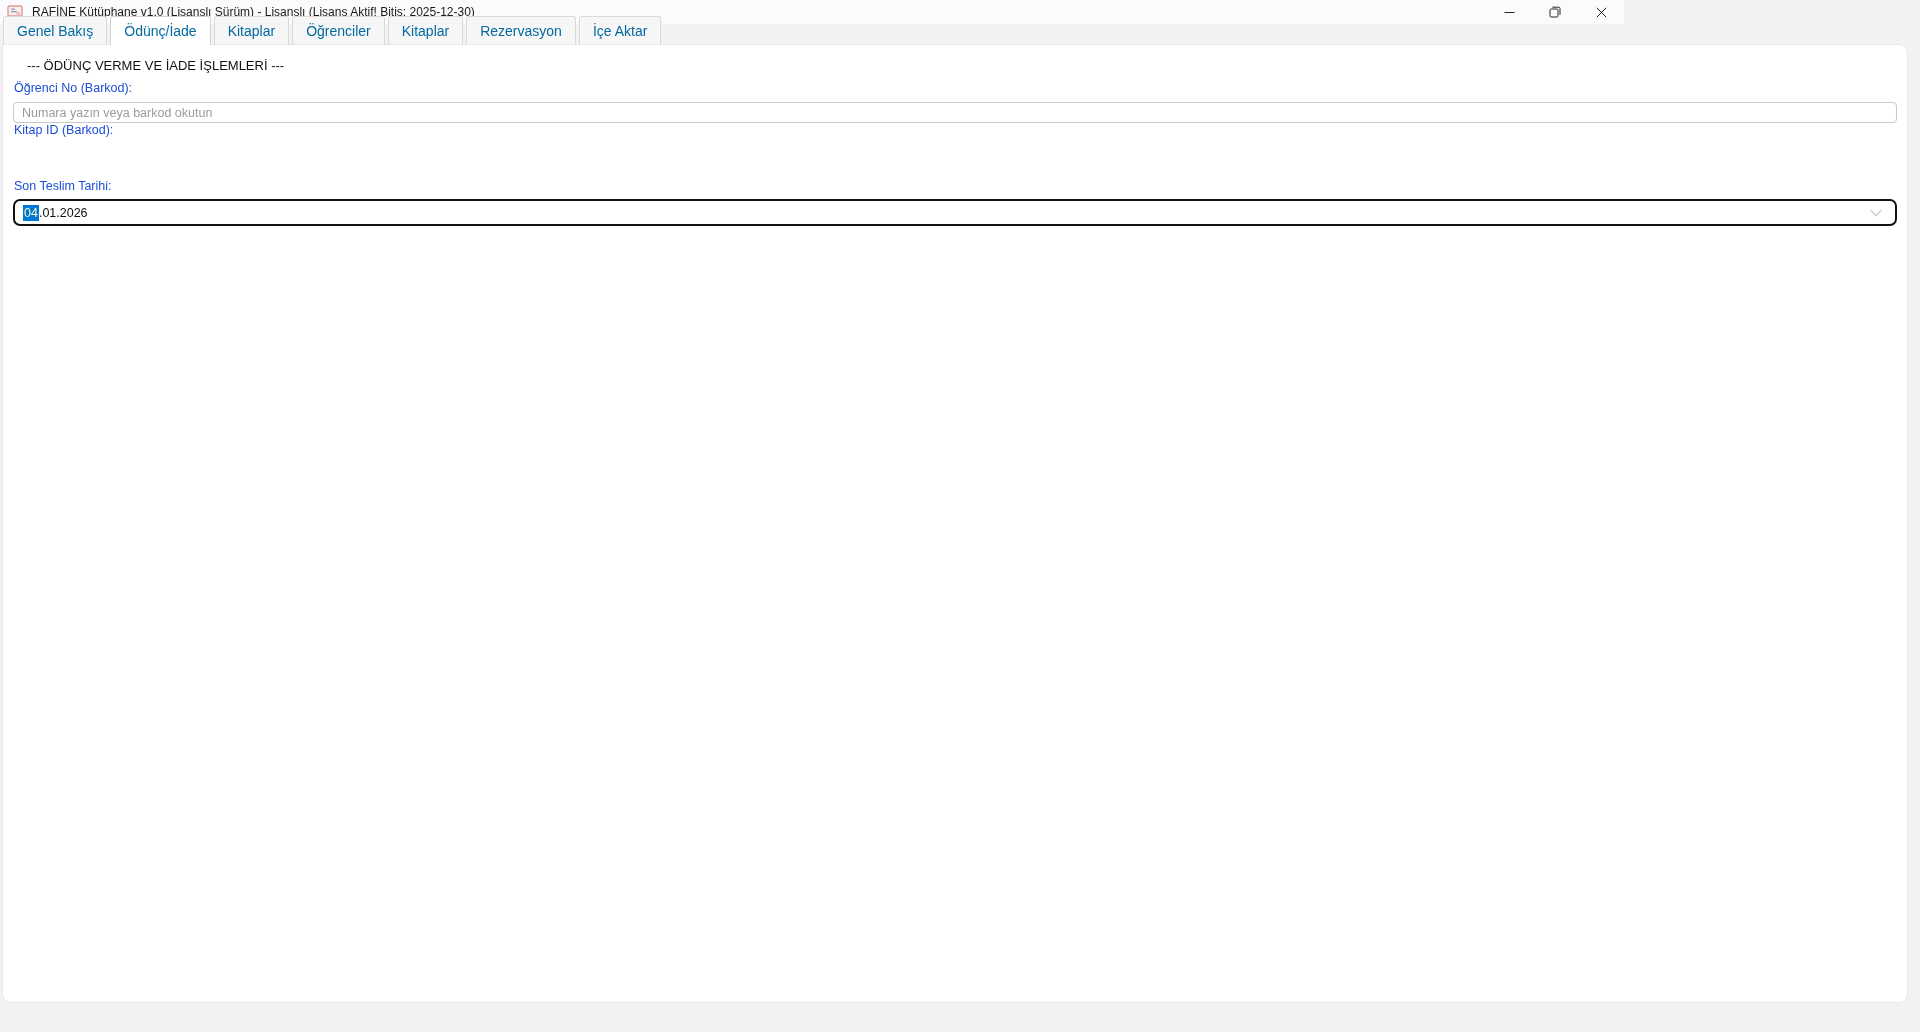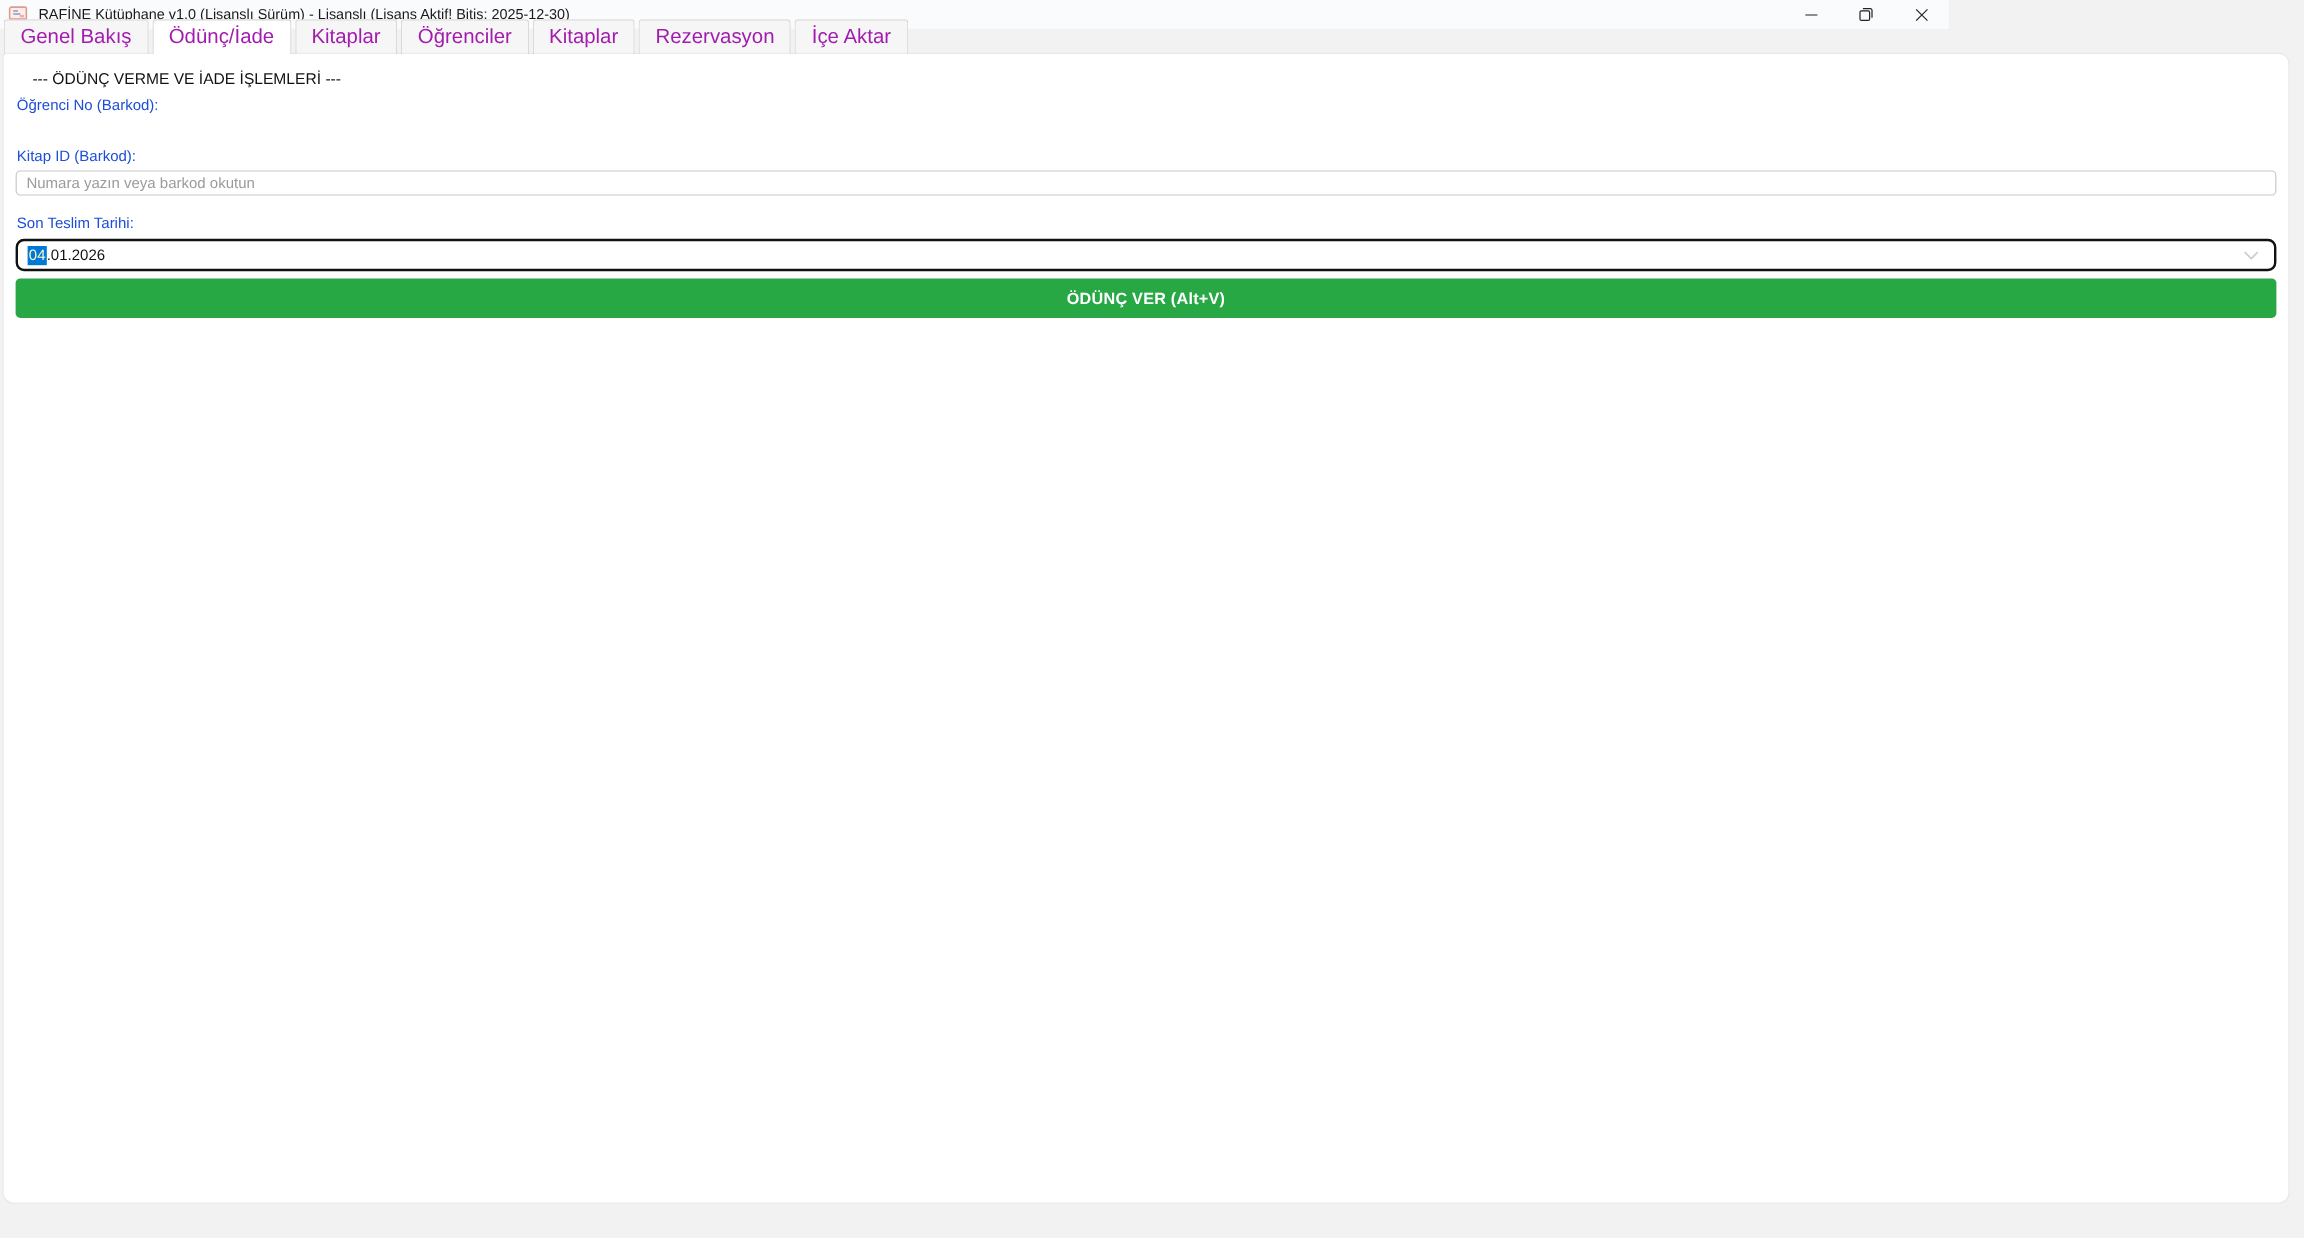--- a/index.html
+++ b/index.html
@@ -29,21 +29,21 @@
     width: 46px; height: 24px; display: flex; align-items: center; justify-content: center;
   }
 
   
   .tabrow {
     position: absolute; left: 3px; top: 24px; height: 21px;
     display: flex; align-items: flex-end; gap: 3px;
   }
   .tab {
     height: 18px; display: flex; align-items: center; justify-content: center;
-    padding: 14px 13px; font-size: 17px; color: #a21caf;
+    padding: 14px 13px; font-size: 14px; color: #0369a1;
     background: #f6f6f6; border: 1px solid #dadada; border-bottom: none;
     border-radius: 3px 3px 0 0; white-space: nowrap;
   }
   .tab.active {
     height: 21px; background: #ffffff; border-color: #d2d2d2;
     position: relative; z-index: 2;
   }
 
   
   .panel {
@@ -56,21 +56,21 @@
   }
   .field-label { position: absolute; left: 11px; font-size: 12.5px; color: #1d4ed8; }
   .lbl-student { top: 36px; }
   .lbl-book    { top: 78px; }
   .lbl-due     { top: 134px; }
 
   .text-input {
     position: absolute; left: 10px; width: 1884px; height: 21px;
     border: 1px solid #c9c9c9; border-radius: 4px; background: #fff;
     font-family: "Liberation Sans", sans-serif; font-size: 12.5px; color: #111;
-    padding: 0 8px; outline: none; margin-top: 40px;
+    padding: 0 8px; outline: none;
   }
   .text-input::placeholder { color: #9b9b9b; opacity: 1; }
   .inp-student { top: 57px; }
   .inp-book    { top: 106px; }
 
   .date-input {
     position: absolute; left: 10px; top: 154px; width: 1884px; height: 27px;
     border: 2px solid #111111; border-radius: 7px; background: #fff;
     display: flex; align-items: center; padding: 0 8px;
     font-size: 12.5px; color: #111;
@@ -146,15 +146,14 @@
 
   <div class="field-label lbl-due">Son Teslim Tarihi:</div>
   <div class="date-input">
     <span class="date-sel">04</span>
       <span>.01.2026</span>
     <svg class="date-chevron" viewBox="0 0 14 10">
       <path d="M2 2.5 L7 7.5 L12 2.5" fill="none" stroke="currentColor" stroke-width="1.6" stroke-linecap="round" stroke-linejoin="round"></path>
     </svg>
   </div>
 
-  <button class="big-btn btn-lend">ÖDÜNÇ VER (Alt+V)</button>
 
 </div>
 
 </body></html>

